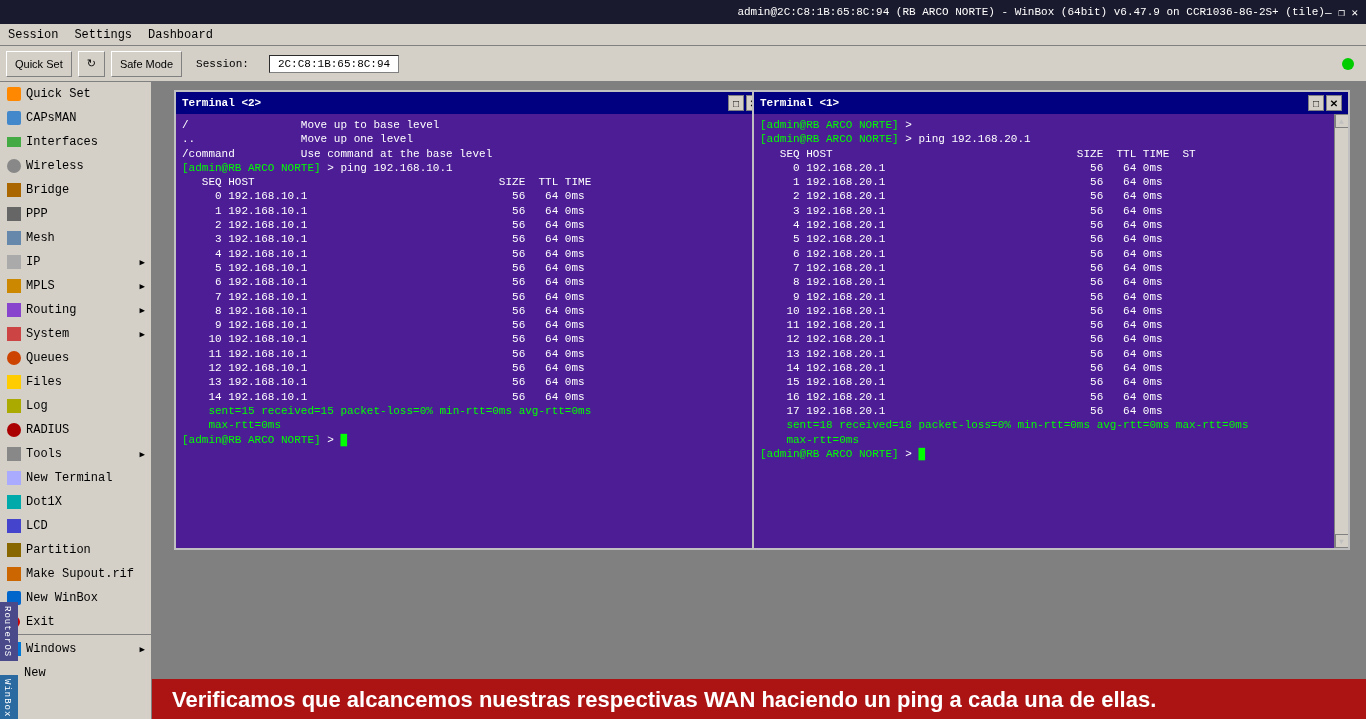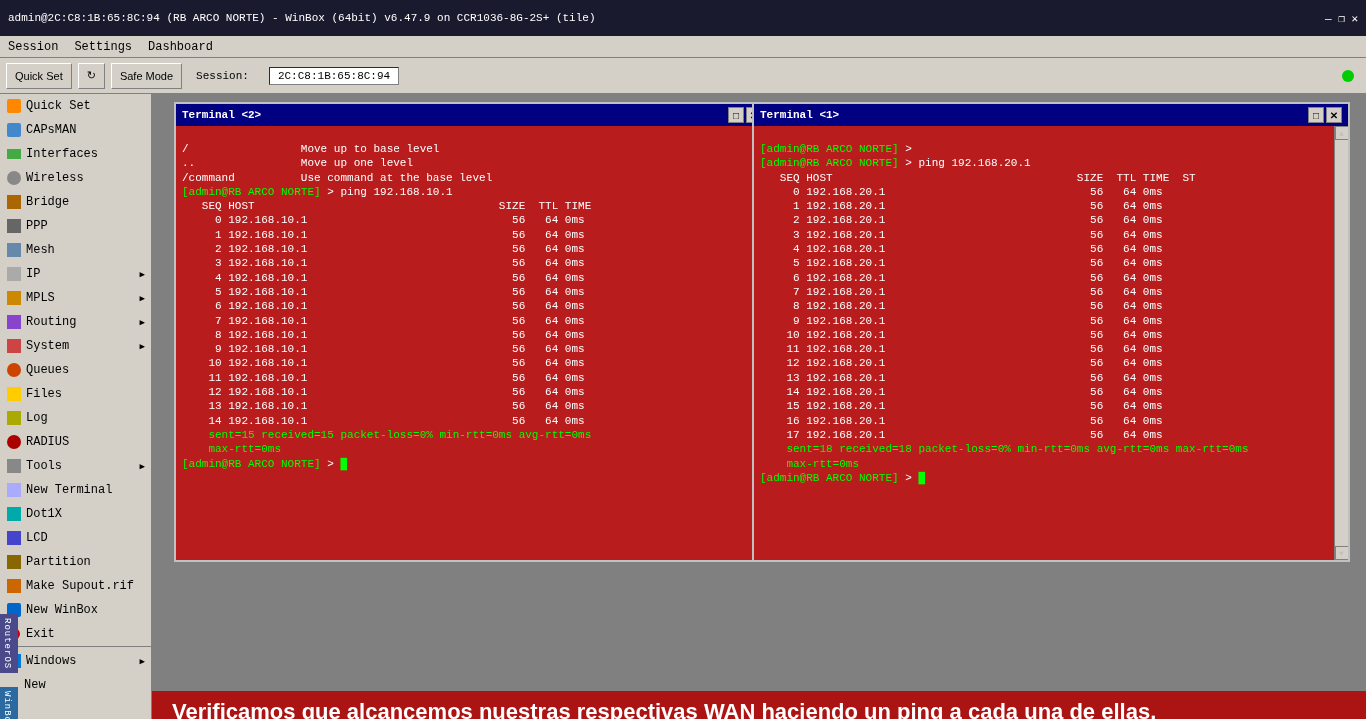--- a/index.html
+++ b/index.html
@@ -2,24 +2,24 @@
 <html><head>
   <meta charset="utf-8">
   <style>
     * { margin: 0; padding: 0; box-sizing: border-box; }
     body { width: 1366px; height: 719px; background: #c0c0c0; font-family: 'Courier New', monospace; overflow: hidden; font-size: 12px; }
 
     
     #titlebar {
       background: #1a1a2e;
       color: #fff;
-      height: 36px;
+      height: 24px;
       display: flex;
       align-items: center;
-      justify-content: space-between;
+      justify-content: flex-end;
       padding: 0 8px;
       font-size: 11px;
     }
 
     
     #menubar {
       background: #d4d0c8;
       border-bottom: 1px solid #808080;
       height: 22px;
       display: flex;
@@ -147,24 +147,24 @@
     }
     .terminal-controls { display: flex; gap: 2px; }
     .terminal-controls span {
       background: #d4d0c8;
       border: 1px solid #808080;
       width: 16px; height: 16px;
       display: inline-flex; align-items: center; justify-content: center;
       font-size: 10px; color: #000; cursor: pointer; font-family: sans-serif;
     }
     .terminal-body {
-      background: #b91c1c;
+      background: #4c1d95;
       color: #c0c0c0;
       flex: 1;
-      padding: 16px 6px;
+      padding: 4px 6px;
       font-size: 11px;
       font-family: 'Courier New', monospace;
       overflow: hidden;
       position: relative;
     }
     .terminal-scroll {
       position: absolute;
       right: 0; top: 0; bottom: 0;
       width: 14px;
       background: #d4d0c8;

